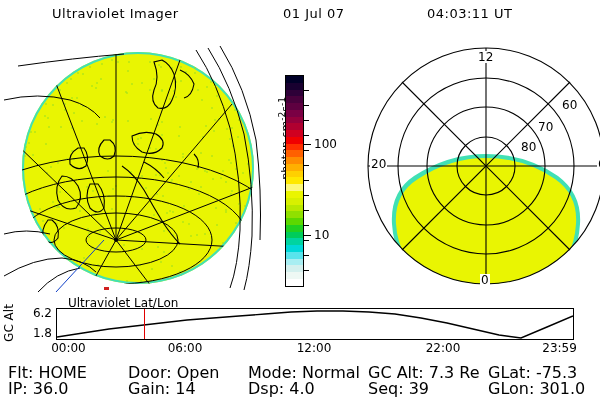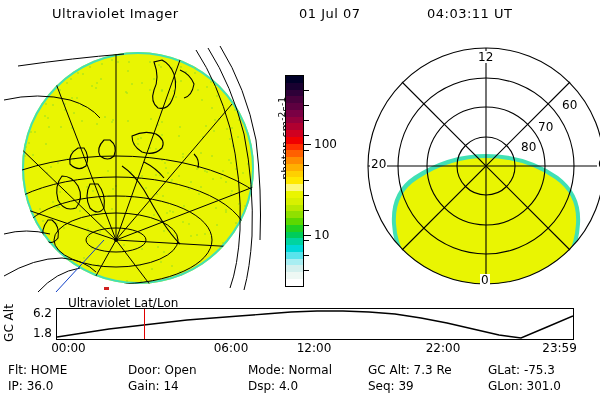--- a/index.html
+++ b/index.html
@@ -5,21 +5,21 @@
   html,body{margin:0;padding:0;background:#ffffff;}
   body{width:600px;height:400px;overflow:hidden;
        font-family:"DejaVu Sans","Liberation Sans",sans-serif;color:#000;}
   #root{position:relative;width:600px;height:400px;background:#fff;}
 
   .abs{position:absolute;}
 
   
   .hdr{top:6px;font-size:13px;letter-spacing:.5px;white-space:nowrap;}
   .hdr-title{left:52px;}
-  .hdr-date{left:299px;}
+  .hdr-date{left:283px;}
   .hdr-time{left:427px;}
 
   
   #globe-panel{left:4px;top:44px;width:258px;height:252px;}
   #globe-disk{position:absolute;left:18px;top:8px;width:232px;height:232px;
               border-radius:50%;background:#e9f502;
               box-shadow:0 0 0 2px #41e0b4 inset;overflow:hidden;}
   #globe-disk .speck{position:absolute;width:2px;height:2px;background:#9fe01f;opacity:.55;}
   .gsvg{position:absolute;left:0;top:0;}
 
@@ -46,21 +46,21 @@
   
   #orbit{left:56px;top:308px;width:516px;height:30px;border:1px solid #000;overflow:hidden;}
   #orbit-marker{position:absolute;top:0;width:1px;height:100%;background:#e00000;}
   .ylab{position:absolute;left:26px;font-size:12px;line-height:1;transform:translateY(-50%);}
   #yaxis-title{position:absolute;left:2px;top:300px;width:46px;height:46px;
                font-size:12px;text-align:center;
                transform:rotate(-90deg);transform-origin:center center;white-space:nowrap;}
   .tlab{position:absolute;top:341px;font-size:12px;white-space:nowrap;}
 
   
-  #footer{position:absolute;left:0;top:363px;width:484px;height:36px;font-size:12px;}
+  #footer{position:absolute;left:0;top:363px;width:484px;height:36px;font-size:16px;}
   .frow{position:absolute;width:100%;height:16px;}
   .frow.r0{top:0;} .frow.r1{top:16px;}
   .fcell{position:absolute;white-space:nowrap;}
   .c0{left:8px;} .c1{left:128px;} .c2{left:248px;} .c3{left:368px;} .c4{left:488px;}
 </style>
 </head>
 <body>
 
 <div id="root">
 
@@ -504,21 +504,21 @@
       <div class="ylab" style="top: 332.6px; transform: translate(-100%, -50%); left: 52px;">1.8</div>
     </div>
   <div class="abs" id="orbit">
     <svg width="516" height="30" preserveAspectRatio="none" viewBox="0 0 516 30">
       <polyline points="0,28 26,24 52,20 78,17 104,14 130,11 156,9 182,7 208,5 234,3 260,2 286,2 312,3 338,5 364,9 390,14 416,20 442,26 464,29 490,18 516,7" fill="none" stroke="#000" stroke-width="1.4"></polyline>
     </svg>
     <div id="orbit-marker" style="left: 87.204px; background: rgb(224, 0, 0);"></div>
   </div>
   <div id="orbit-xticks">
       <div class="tlab abs" style="left: 56px; transform: translateX(-14%);">00:00</div>
-      <div class="tlab abs" style="left: 185px; transform: translateX(-50%); margin-left: 46px;">06:00</div>
+      <div class="tlab abs" style="left: 185px; transform: translateX(-50%);">06:00</div>
       <div class="tlab abs" style="left: 314px; transform: translateX(-50%);">12:00</div>
       <div class="tlab abs" style="left: 443px; transform: translateX(-50%);">22:00</div>
       <div class="tlab abs" style="left: 572px; transform: translateX(-86%);">23:59</div>
     </div>
 
   <div id="footer">
     <div class="frow r0" id="frow0">
         <div class="fcell c0"><span>Flt: </span><span>HOME</span></div>
         <div class="fcell c2"><span>Mode: </span><span>Normal</span></div>
         <div class="fcell c1"><span>Door: </span><span>Open</span></div>

